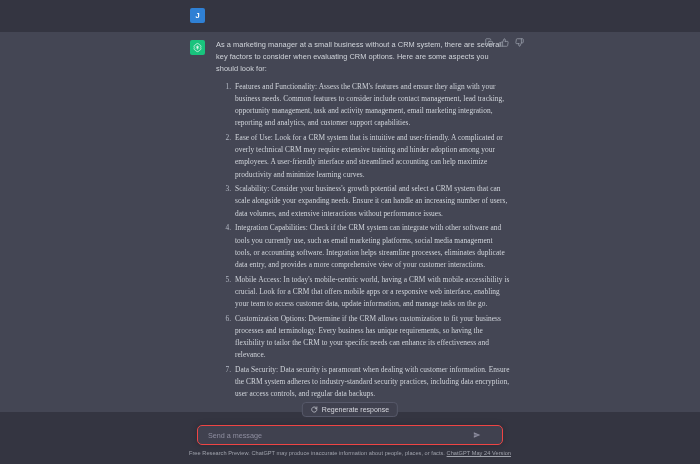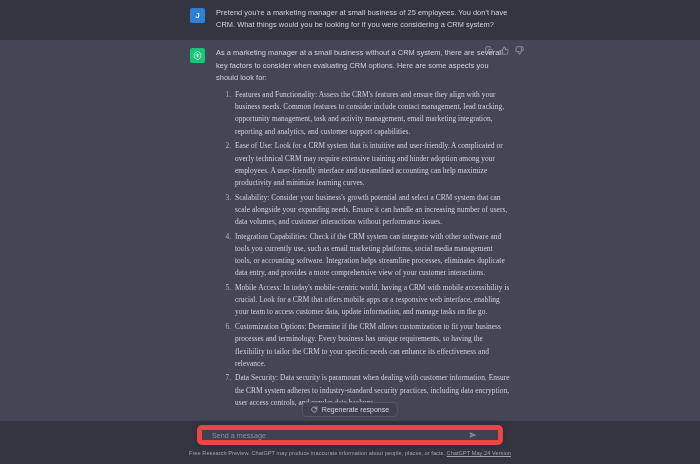--- a/index.html
+++ b/index.html
@@ -145,21 +145,21 @@
     flex-direction: column;
     align-items: center;
     z-index: 6;
   }
 
   .composer {
     width: 306px;
     height: 20px;
     margin-top: 3px;
     background: #40414f;
-    border: 5px solid #ef4444;
+    border: 1px solid #ef4444;
     border-radius: 5px;
     display: flex;
     align-items: center;
     padding: 0 20px 0 10px;
     box-shadow: 0 0 6px rgba(0,0,0,0.22);
   }
 
   .composer input {
     flex: 1 1 auto;
     background: transparent;
@@ -201,23 +201,20 @@
 </head>
 <body>
 
 <div class="app">
 
   <div class="thread">
 
     <div class="msg-row user">
       <div class="msg-inner">
         <div class="avatar user">J</div>
-        <div class="msg-body">
-          <p>Pretend you're a marketing manager at small business of 25 employees. You don't have CRM. What things would you be looking for if you were considering a CRM system?</p>
-        </div>
       </div>
     </div>
 
     <div class="msg-row assistant">
       <div class="msg-inner">
 
         <div class="avatar assistant">
           <span>
             <svg viewBox="0 0 24 24" width="11" height="11" fill="none" stroke="#ffffff" stroke-width="1.4">
               <path d="M12 3.2c-2 0-3.6 1.3-4.2 3-1.9.2-3.4 1.8-3.4 3.8 0 .8.2 1.5.6 2.1-.4.6-.6 1.3-.6 2.1 0 2 1.5 3.6 3.4 3.8.6 1.7 2.2 3 4.2 3s3.6-1.3 4.2-3c1.9-.2 3.4-1.8 3.4-3.8 0-.8-.2-1.5-.6-2.1.4-.6.6-1.3.6-2.1 0-2-1.5-3.6-3.4-3.8-.6-1.7-2.2-3-4.2-3z"></path>
@@ -225,21 +222,21 @@
             </svg>
           </span>
         </div>
 
         <div class="msg-body">
           <p>As a marketing manager at a small business without a CRM system, there are several key factors to consider when evaluating CRM options. Here are some aspects you should look for:</p>
 
           <ol>
             <li>Features and Functionality: Assess the CRM's features and ensure they align with your business needs. Common features to consider include contact management, lead tracking, opportunity management, task and activity management, email marketing integration, reporting and analytics, and customer support capabilities.</li>
             <li>Ease of Use: Look for a CRM system that is intuitive and user-friendly. A complicated or overly technical CRM may require extensive training and hinder adoption among your employees. A user-friendly interface and streamlined accounting can help maximize productivity and minimize learning curves.</li>
-            <li>Scalability: Consider your business's growth potential and select a CRM system that can scale alongside your expanding needs. Ensure it can handle an increasing number of users, data volumes, and customer interactions without performance issues.</li>
+            <li>Scalability: Consider your business's growth potential and select a CRM system that can scale alongside your expanding needs. Ensure it can handle an increasing number of users, data volumes, and extensive interactions without performance issues.</li>
             <li>Integration Capabilities: Check if the CRM system can integrate with other software and tools you currently use, such as email marketing platforms, social media management tools, or accounting software. Integration helps streamline processes, eliminates duplicate data entry, and provides a more comprehensive view of your customer interactions.</li>
             <li>Mobile Access: In today's mobile-centric world, having a CRM with mobile accessibility is crucial. Look for a CRM that offers mobile apps or a responsive web interface, enabling your team to access customer data, update information, and manage tasks on the go.</li>
             <li>Customization Options: Determine if the CRM allows customization to fit your business processes and terminology. Every business has unique requirements, so having the flexibility to tailor the CRM to your specific needs can enhance its effectiveness and relevance.</li>
             <li>Data Security: Data security is paramount when dealing with customer information. Ensure the CRM system adheres to industry-standard security practices, including data encryption, user access controls, and regular data backups.</li>
 
           </ol>
         </div>
 
         <div class="msg-actions">
           <span class="act">

